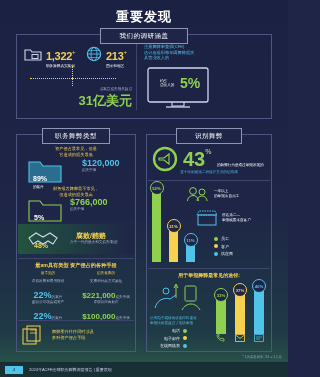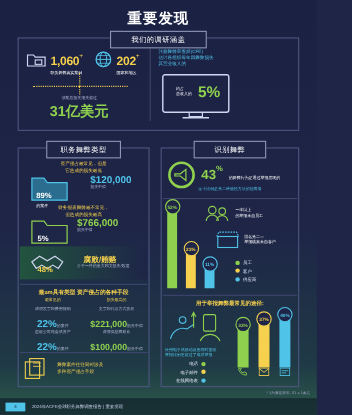--- a/index.html
+++ b/index.html
@@ -89,46 +89,46 @@
   <div class="sectionchip ctr" style="left:100px; top:28px; width:88px;">我们的调研涵盖</div>
 
   <div style="position:absolute; left:24px; top:46px; display:flex; align-items:flex-start; gap:4px;">
     <span>
       <svg width="18" height="16" viewBox="0 0 18 16">
         <path d="M1 4 L1 14 L17 14 L17 6 L8 6 L6.5 4 Z" fill="none" stroke="#cfd6ef" stroke-width="1.1"></path>
         <rect x="8" y="8.5" width="6" height="4" fill="none" stroke="#cfd6ef" stroke-width="1"></rect>
       </svg>
     </span>
     <span>
-      <span class="statnum yellow">1,060</span><span class="plus yellow">+</span>
+      <span class="statnum yellow">1,322</span><span class="plus yellow">+</span>
       <div class="tiny white">职务舞弊真实案例</div>
     </span>
   </div>
 
   <div style="position:absolute; left:86px; top:46px; display:flex; align-items:flex-start; gap:4px;">
     <span>
       <svg width="16" height="16" viewBox="0 0 16 16">
         <circle cx="8" cy="8" r="6.6" fill="none" stroke="#4fc3e8" stroke-width="1.2"></circle>
         <ellipse cx="8" cy="8" rx="3" ry="6.6" fill="none" stroke="#4fc3e8" stroke-width="0.9"></ellipse>
         <line x1="1.4" y1="8" x2="14.6" y2="8" stroke="#4fc3e8" stroke-width="0.9"></line>
         <line x1="2.3" y1="4.5" x2="13.7" y2="4.5" stroke="#4fc3e8" stroke-width="0.7"></line>
         <line x1="2.3" y1="11.5" x2="13.7" y2="11.5" stroke="#4fc3e8" stroke-width="0.7"></line>
       </svg>
     </span>
     <span>
-      <span class="statnum yellow">202</span><span class="plus yellow">+</span>
+      <span class="statnum yellow">213</span><span class="plus yellow">+</span>
       <div class="tiny white">国家和地区</div>
     </span>
   </div>
 
   <div style="position:absolute; left:72px; top:66px; width:1px; height:12px; border-left:1px dotted #f5d14e;"></div>
   <div style="position:absolute; left:30px; top:78px; width:86px; border-top:1px dotted #f5d14e;"></div>
   <div style="position:absolute; left:72px; top:78px; width:1px; height:8px; border-left:1px dotted #f5d14e;"></div>
 
-  <div style="position:absolute; left:24px; top:87px; width:96px; text-align:center;">
+  <div style="position:absolute; left:36px; top:87px; width:96px; text-align:right;">
     <div class="tiny grey">涉案总损失报失超过</div>
     <div style="font-size:13px; font-weight:bold;" class="green">31亿美元</div>
   </div>
 
   <div class="divider-v" style="left:136px; top:42px; height:68px;"></div>
 
   <div class="tiny2 cyan" style="position:absolute; left:144px; top:44px; width:76px; white-space:pre-line;">注册舞弊审查师(CFE)
 估计各组织每年因舞弊损失
 其营业收入的</div>
 
@@ -237,21 +237,21 @@
   <div class="sectionchip ctr" style="left:176px; top:128px; width:66px;">识别舞弊</div>
 
   <div style="position:absolute; left:152px; top:146px; display:flex; align-items:center; gap:5px;">
     <span>
       <svg width="26" height="26" viewBox="0 0 26 26">
         <circle cx="13" cy="13" r="11" fill="none" stroke="#8fd14f" stroke-width="2.4"></circle>
         <path d="M7 12 L12 12 L17 8 L17 18 L12 14 L7 14 Z" fill="none" stroke="#8fd14f" stroke-width="1.1"></path>
       </svg>
     </span>
     <span>
-      <span class="big green" style="font-size:12px;">43</span><span class="big green" style="font-size:7px; vertical-align:top;">%</span>
+      <span class="big green" style="font-size:20px;">43</span><span class="big green" style="font-size:7px; vertical-align:top;">%</span>
       <span class="tiny white" style="display:inline-block; width:58px; margin-left:1px;">的舞弊行为是通过举报发现的</span>
     </span>
   </div>
   <div class="tiny cyan ctr" style="position:absolute; left:150px; top:170px; width:118px;">这十比例是第二种途径方法的近两倍</div>
   <div class="divider-h" style="left:148px; top:180px; width:122px;"></div>
 
   <div style="position:absolute; left:150px; top:186px; width:40px; height:76px;">
     <div class="bar" style="left:2px; width:9px; height:72px; background:#8fd14f;"></div>
     <div class="bubble" style="left:-0.5px; top:-5px; width:14px; height:14px; background:#1e2547; border-color:#8fd14f; color:#8fd14f;">
       <span>52%</span>

